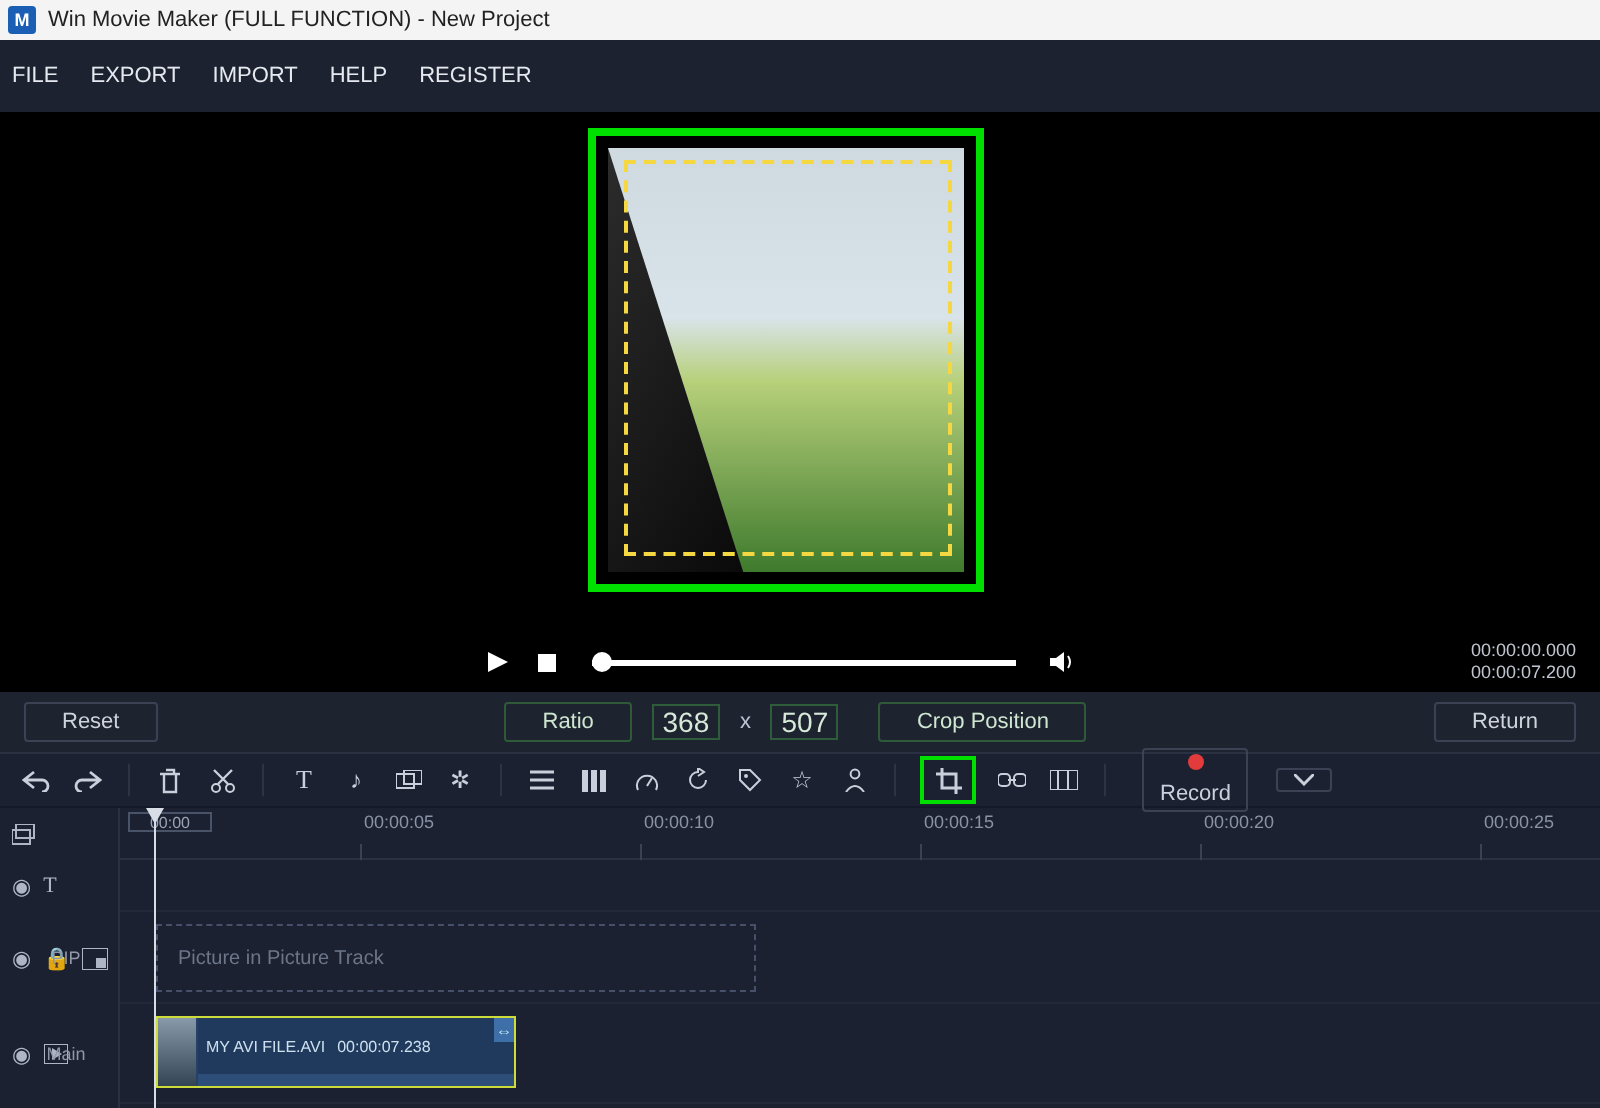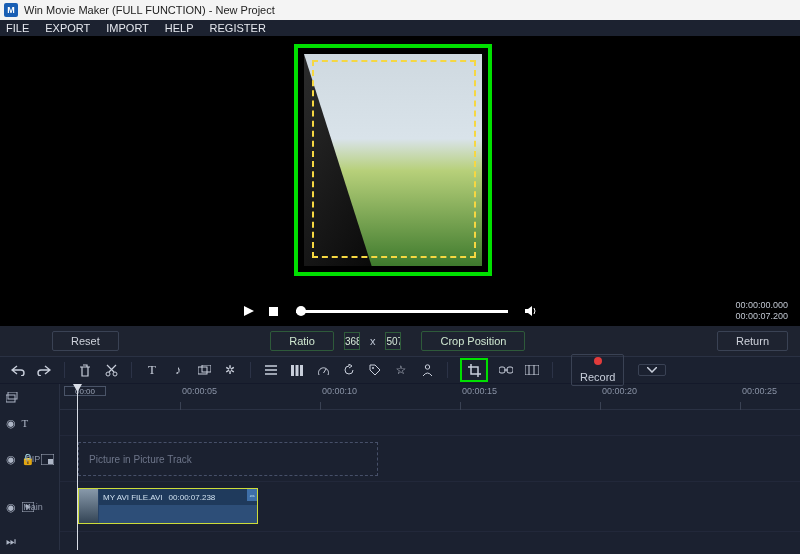--- a/index.html
+++ b/index.html
@@ -1,40 +1,40 @@
 <!DOCTYPE html>
 <html><head>
 <meta charset="utf-8">
 <style>
   * { box-sizing: border-box; margin: 0; padding: 0; }
   html, body { width: 800px; height: 554px; overflow: hidden; font-family: "Segoe UI", Arial, sans-serif; font-size: 11px; color: #bfc7d5; background: #1e2330; }
   
   .titlebar { height: 20px; background: #f4f4f4; display: flex; align-items: center; padding: 0 4px; color: #222; font-size: 11px; }
   .titlebar .logo { width: 14px; height: 14px; background: #1a5fb4; border-radius: 2px; margin-right: 6px; display: flex; align-items: center; justify-content: center; color: #fff; font-weight: bold; font-size: 9px; }
   
-  .menubar { height: 16px; background: #1c2230; display: flex; align-items: center; padding: 0 6px; gap: 16px; color: #e6e9ef; font-size: 11px; }
+  .menubar { height: 36px; background: #1c2230; display: flex; align-items: center; padding: 0 6px; gap: 16px; color: #e6e9ef; font-size: 11px; }
   .menubar span { cursor: default; }
   
   .preview { height: 260px; background: #000; position: relative; }
   .preview .highlight { position: absolute; left: 294px; top: 8px; width: 198px; height: 232px; border: 4px solid #00e000; }
   .preview .frame { position: absolute; inset: 6px; }
   .preview .sky { position: absolute; inset: 0; background: linear-gradient(#cfd9e0 0%, #d9e3ea 40%, #b7d07a 55%, #3e7a2d 100%); }
   .preview .pillar { position: absolute; left: 0; top: 0; bottom: 0; width: 38%; background: linear-gradient(120deg, #2c2c2c, #0a0a0a); clip-path: polygon(0 0, 100% 100%, 0 100%); }
   .preview .cropbox { position: absolute; left: 8px; top: 6px; right: 6px; bottom: 8px; border: 2px dashed #f5d742; pointer-events: none; }
   
   .playbar { height: 30px; background: #000; display: flex; align-items: center; padding: 0 12px; gap: 10px; color: #fff; }
   .playbar .btn { width: 14px; height: 14px; display: flex; align-items: center; justify-content: center; }
   .playbar .seek { flex: 1; height: 3px; background: #fff; position: relative; margin: 0 6px; }
   .playbar .seek .knob { position: absolute; left: 0; top: -4px; width: 10px; height: 10px; background: #fff; border-radius: 50%; }
   .playbar .times { font-size: 9px; text-align: right; line-height: 11px; color: #c0c6d0; width: 70px; }
   
   .croprow { height: 30px; background: #1e2330; display: flex; align-items: center; padding: 0 12px; gap: 10px; }
   .pillbtn { border: 1px solid #2e5a3a; color: #cfe7d0; background: transparent; padding: 3px 18px; border-radius: 2px; font-size: 11px; }
-  .grey { border-color: #3a4254; color: #cfd3dc; margin-left: 40px; }
-  .numbox { border: 1px solid #2f5c3b; background: transparent; color: #d7e9d8; width: 16px; height: 18px; font-size: 10px; text-align: center; }
+  .grey { border-color: #3a4254; color: #cfd3dc; }
+  .numbox { border: 1px solid #2f5c3b; background: transparent; color: #d7e9d8; width: 34px; height: 18px; font-size: 14px; text-align: center; }
   .croprow .spacer { flex: 1; }
   
   .toolbar { height: 28px; background: #1b2130; border-top: 1px solid #2a3143; border-bottom: 1px solid #14192a; display: flex; align-items: center; padding: 0 10px; gap: 10px; color: #c9cfdb; }
   .toolbar .ico { width: 16px; height: 16px; display: flex; align-items: center; justify-content: center; font-size: 12px; }
   .toolbar .sep { width: 1px; height: 16px; background: #2c3347; margin: 0 2px; }
   .toolbar .crop-hl { border: 2px solid #00e000; padding: 2px 4px; display: flex; align-items: center; gap: 8px; }
   .toolbar .record { display: flex; align-items: center; gap: 6px; border: 1px solid #3a4254; padding: 2px 8px; border-radius: 2px; margin-left: 6px; flex-direction: column; }
   .toolbar .record .dot { width: 8px; height: 8px; background: #e23b3b; border-radius: 50%; }
   .toolbar .chev { border: 1px solid #3a4254; padding: 2px 8px; border-radius: 2px; margin-left: 4px; }
   
@@ -52,21 +52,21 @@
   .ruler .zoom { position: absolute; left: 4px; top: 2px; width: 42px; height: 10px; border: 1px solid #4a5468; font-size: 8px; text-align: center; color: #9aa3b5; }
   .track { border-bottom: 1px solid #22283a; position: relative; }
   .track.h26 { height: 26px; }
   .track.h46 { height: 46px; }
   .track.h50 { height: 50px; }
   .track .label { position: absolute; left: -60px; top: 50%; transform: translateY(-50%); width: 60px; text-align: center; padding-left: 6px; font-size: 9px; color: #8f97a8; }
   .pipbox { position: absolute; left: 18px; top: 6px; width: 300px; height: 34px; border: 1px dashed #475069; color: #6d7589; font-size: 10px; display: flex; align-items: center; padding-left: 10px; }
   .clip { position: absolute; left: 18px; top: 6px; width: 180px; height: 36px; background: #2d4e78; border: 1px solid #cddc39; display: flex; align-items: stretch; }
   .clip .thumb { width: 20px; background: linear-gradient(#89a, #345); border-right: 1px solid #254166; }
   .clip .body { flex: 1; position: relative; }
-  .clip .body .bar { position: absolute; left: 0; right: 0; top: 0; height: 16px; background: #1f3a5c; color: #cfe0ef; font-size: 8px; padding-left: 4px; display: flex; align-items: center; gap: 6px; }
+  .clip .body .bar { position: absolute; left: 0; right: 0; top: 0; height: 28px; background: #1f3a5c; color: #cfe0ef; font-size: 8px; padding-left: 4px; display: flex; align-items: center; gap: 6px; }
   .clip .resize { position: absolute; right: 0; top: 0; width: 10px; height: 12px; background: #3e6fa8; display:flex;align-items:center;justify-content:center;color:#dff; font-size:8px;}
   .playhead { position: absolute; left: 17px; top: 0; bottom: 0; width: 1px; background: #d8dde6; }
   .playhead::before { content: ""; position: absolute; left: -4px; top: 0; width: 9px; height: 8px; background: #d8dde6; clip-path: polygon(0 0,100% 0,50% 100%); }
   svg { display: block; }
 </style>
 </head>
 <body>
 
 <div class="titlebar">
   <div class="logo">M</div>

